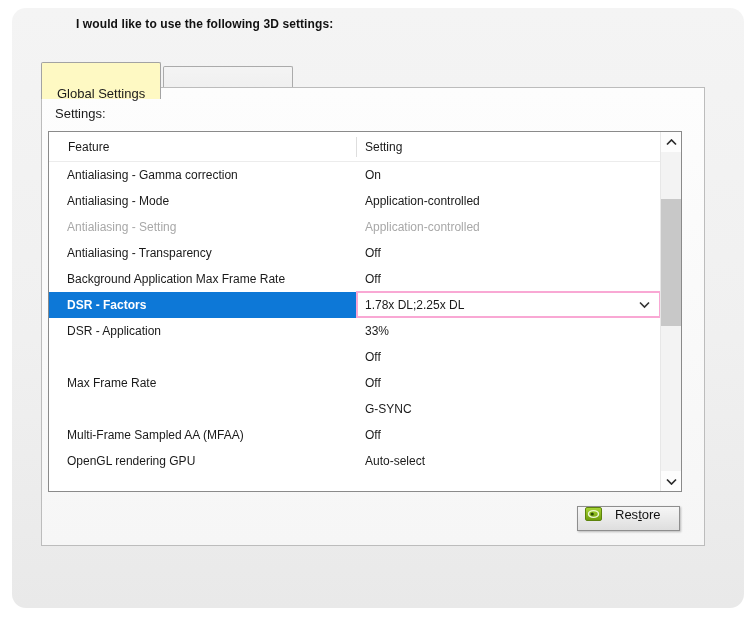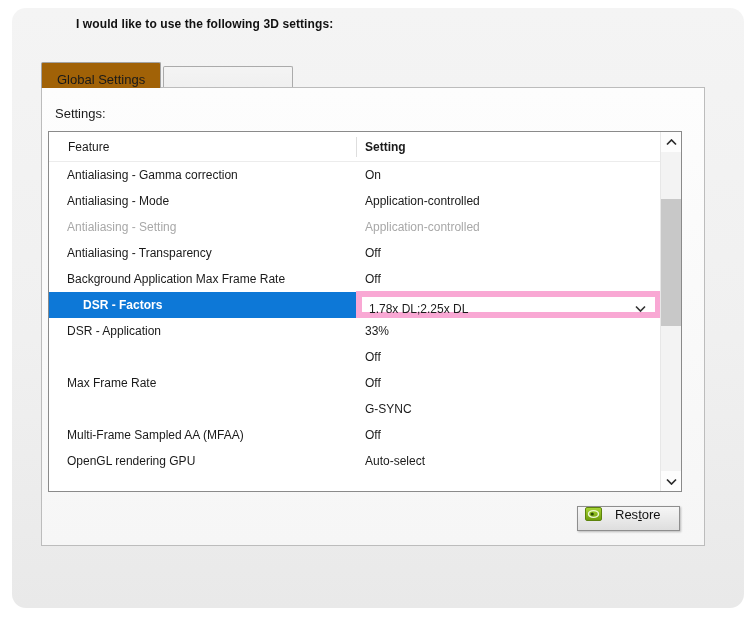--- a/index.html
+++ b/index.html
@@ -37,22 +37,22 @@
     position: absolute;
     font-size: 13px;
     color: #1a1a1a;
     text-align: center;
     cursor: default;
     white-space: nowrap;
   }
   .tab-active {
     left: 41px; top: 62px;
     height: 26px; line-height: 26px;
-    padding: 4px 15px;
-    background: #a16207;
+    padding: 18px 15px;
+    background: #fef9c3;
     border: 1px solid #a3a3a3;
     border-bottom: none;
     border-top-left-radius: 2px;
     border-top-right-radius: 2px;
     z-index: 3;
   }
   .tab-inactive {
     left: 163px; top: 66px;
     height: 21px; line-height: 21px;
     padding: 18px 14px;
@@ -93,43 +93,43 @@
     z-index: 4;
     font-size: 12px;
     color: #1a1a1a;
   }
   .lv-header {
     position: relative;
     height: 30px; line-height: 30px;
     border-bottom: 1px solid #ececec;
   }
   .lv-header .col-feature { padding-left: 19px; display: inline-block; }
-  .lv-header .col-setting { position: absolute; left: 316px; top: 0; font-weight: bold; }
+  .lv-header .col-setting { position: absolute; left: 316px; top: 0; }
   .lv-header .col-divider {
     position: absolute; left: 307px; top: 5px;
     width: 1px; height: 20px; background: #dedede;
   }
   .lv-rows { position: absolute; left: 0; top: 30px; right: 21px; bottom: 0; overflow: hidden; }
   .lv-row { position: relative; height: 26px; line-height: 26px; }
   .lv-row .cell-feature { position: relative; padding-left: 18px; z-index: 1; }
   .lv-row .cell-setting { position: absolute; left: 316px; top: 0; z-index: 1; }
   .lv-row.disabled .cell-feature, .lv-row.disabled .cell-setting { color: #a8a8a8; }
   .lv-row.selected .sel-highlight {
     position: absolute; left: 0; top: 0;
     width: 307px; height: 26px;
     background: #0d78d7;
   }
-  .lv-row.selected .cell-feature { color: #ffffff; font-weight: bold; margin-left: 16px; }
+  .lv-row.selected .cell-feature { color: #ffffff; font-weight: bold; }
 
   
   .combobox {
     position: absolute; left: 307px; top: -1px;
     width: 305px; height: 27px;
     background: #ffffff;
-    border: 6px solid #f9a8d4;
+    border: 2px solid #f9a8d4;
     line-height: 25px;
     padding-left: 7px;
     z-index: 2;
     color: #1a1a1a;
     font-weight: normal;
   }
   .combobox .chevron {
     position: absolute; right: 9px; top: 8px;
     width: 11px; height: 8px;
   }

